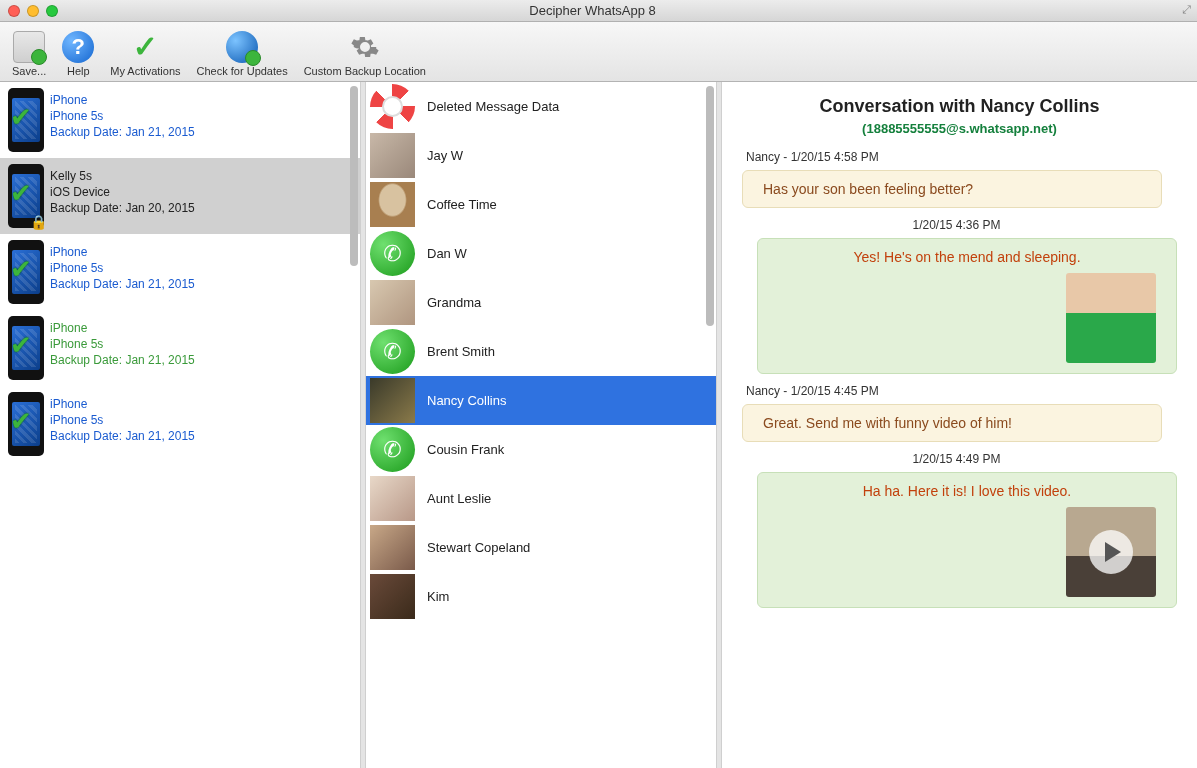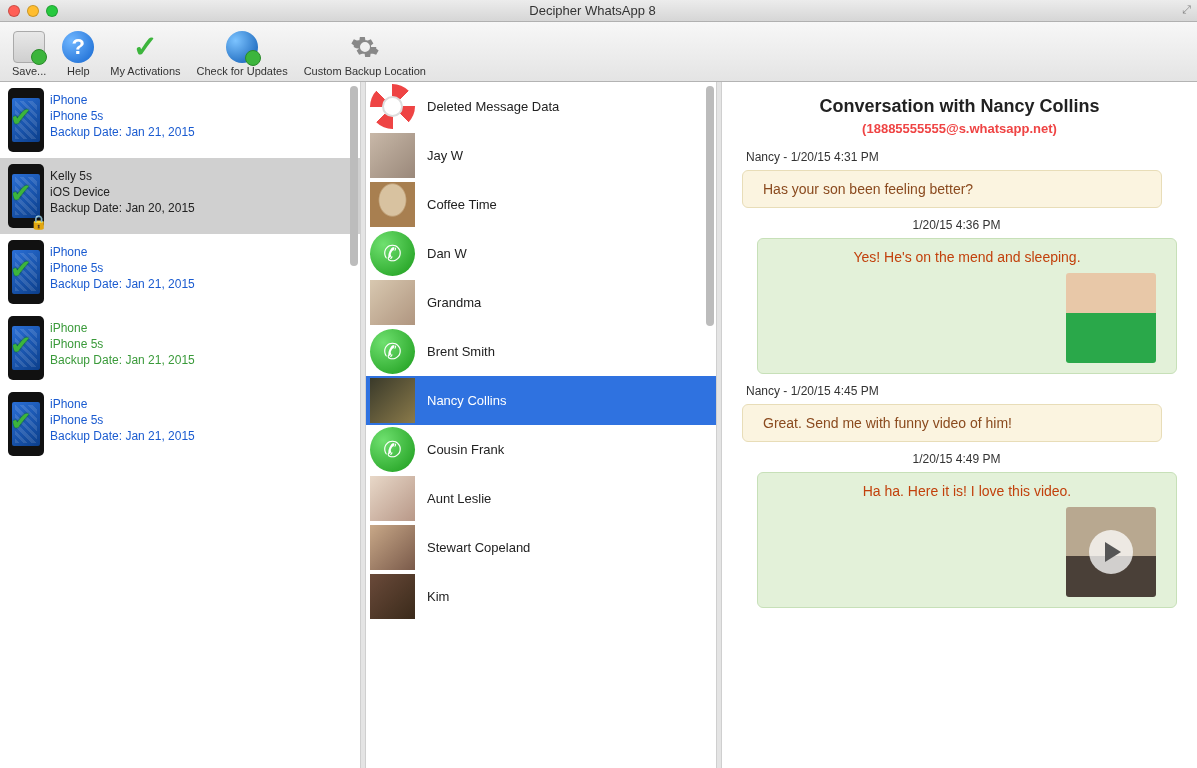--- a/index.html
+++ b/index.html
@@ -44,21 +44,21 @@
 
 .contacts-pane { width: 350px; background:#fff; position:relative; overflow:hidden; }
 .contact-item { display:flex; align-items:center; height:49px; padding-left:4px; gap:12px; cursor:pointer; }
 .contact-item.selected { background:#2f72e0; color:#fff; }
 .avatar { width:45px; height:45px; border-radius:0; background:#ccc center/cover no-repeat; flex-shrink:0; }
 .contact-name { font-size:13px; color:#222; }
 .contact-item.selected .contact-name{ color:#fff; }
 
 .convo-pane { flex:1; background:#fff; padding:14px 20px; overflow-y:auto; }
 .convo-title { text-align:center; font-size:18px; font-weight:bold; color:#222; }
-.convo-sub { text-align:center; font-size:13px; font-weight:bold; color:#ef4444; margin-top:4px; margin-bottom:14px; }
+.convo-sub { text-align:center; font-size:13px; font-weight:bold; color:#15803d; margin-top:4px; margin-bottom:14px; }
 .msg-meta { font-size:12px; color:#333; margin:6px 0 6px 4px; }
 .msg-meta.right{ text-align:center; margin-right:10px; }
 .bubble { border:1px solid; border-radius:6px; padding:10px 20px; font-size:14px; max-width:420px; margin-bottom:10px; }
 .bubble.in { background:#fbf4e0; border-color:#e8ddb8; color:#8a4a1e; }
 .bubble.out { background:#e3f1d9; border-color:#c7e0b8; color:#c2410c; margin-left:auto; text-align:center; }
 .attach { width:90px; height:90px; background:#bbb center/cover; margin-top:8px; margin-left:auto; border-radius:3px; position:relative; }
 .play-overlay{position:absolute;inset:0;display:flex;align-items:center;justify-content:center;}
 .play-circle{width:44px;height:44px;border-radius:50%;background:rgba(255,255,255,0.75);display:flex;align-items:center;justify-content:center;}
 .play-tri{width:0;height:0;border-left:16px solid #555;border-top:10px solid transparent;border-bottom:10px solid transparent;margin-left:4px;}
 
@@ -246,21 +246,21 @@
       <div class="pane-scroll">
         <div class="scroll-thumb" style="top:4px;height:240px;"></div>
       </div>
   </div>
 
   <div class="divider"></div>
 
   <div class="convo-pane" id="convo">
     <div class="convo-title">Conversation with Nancy Collins</div>
     <div class="convo-sub">(18885555555@s.whatsapp.net)</div>
-  <div class="msg-meta">Nancy  - 1/20/15 4:31 PM</div>
+  <div class="msg-meta">Nancy  - 1/20/15 4:58 PM</div>
       <div class="bubble in">
         <div>Has your son been feeling better?</div>
       </div>
       <div class="msg-meta right">1/20/15 4:36 PM</div>
       <div class="bubble out">
         <div>Yes! He's on the mend and sleeping.</div>
         <div class="attach attach-kid"></div>
       </div>
       <div class="msg-meta">Nancy  - 1/20/15  4:45 PM</div>
       <div class="bubble in">

